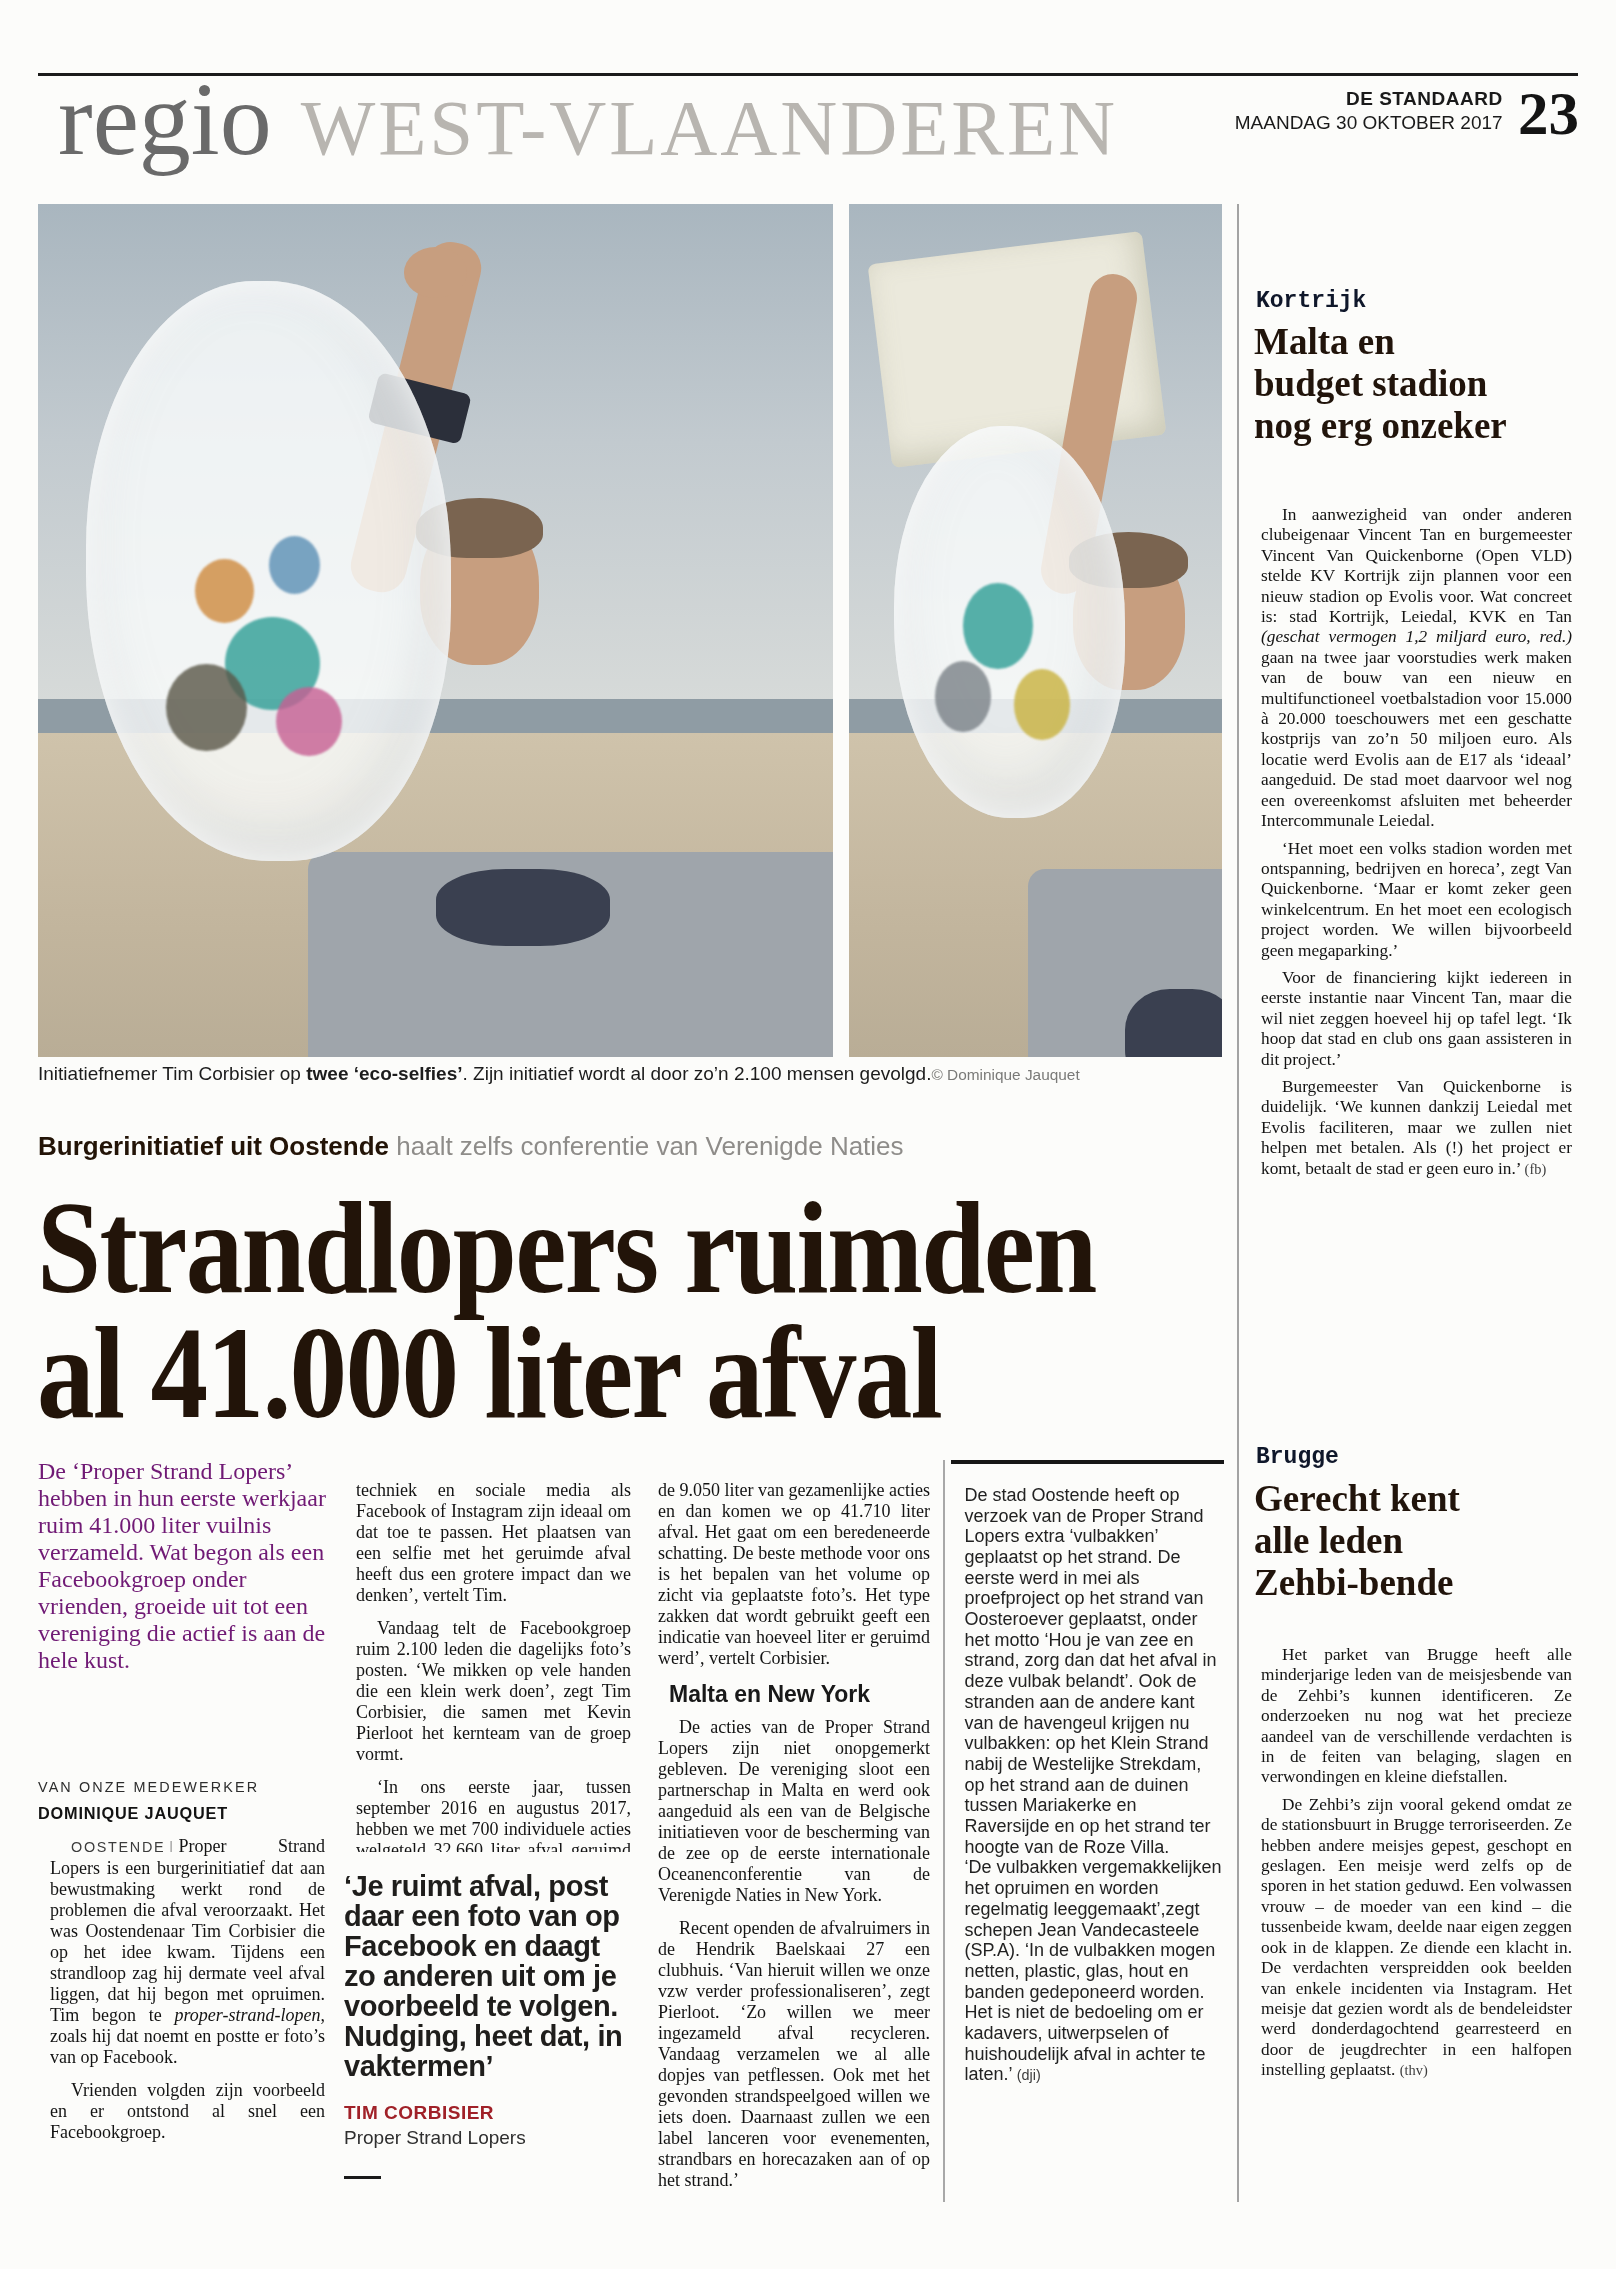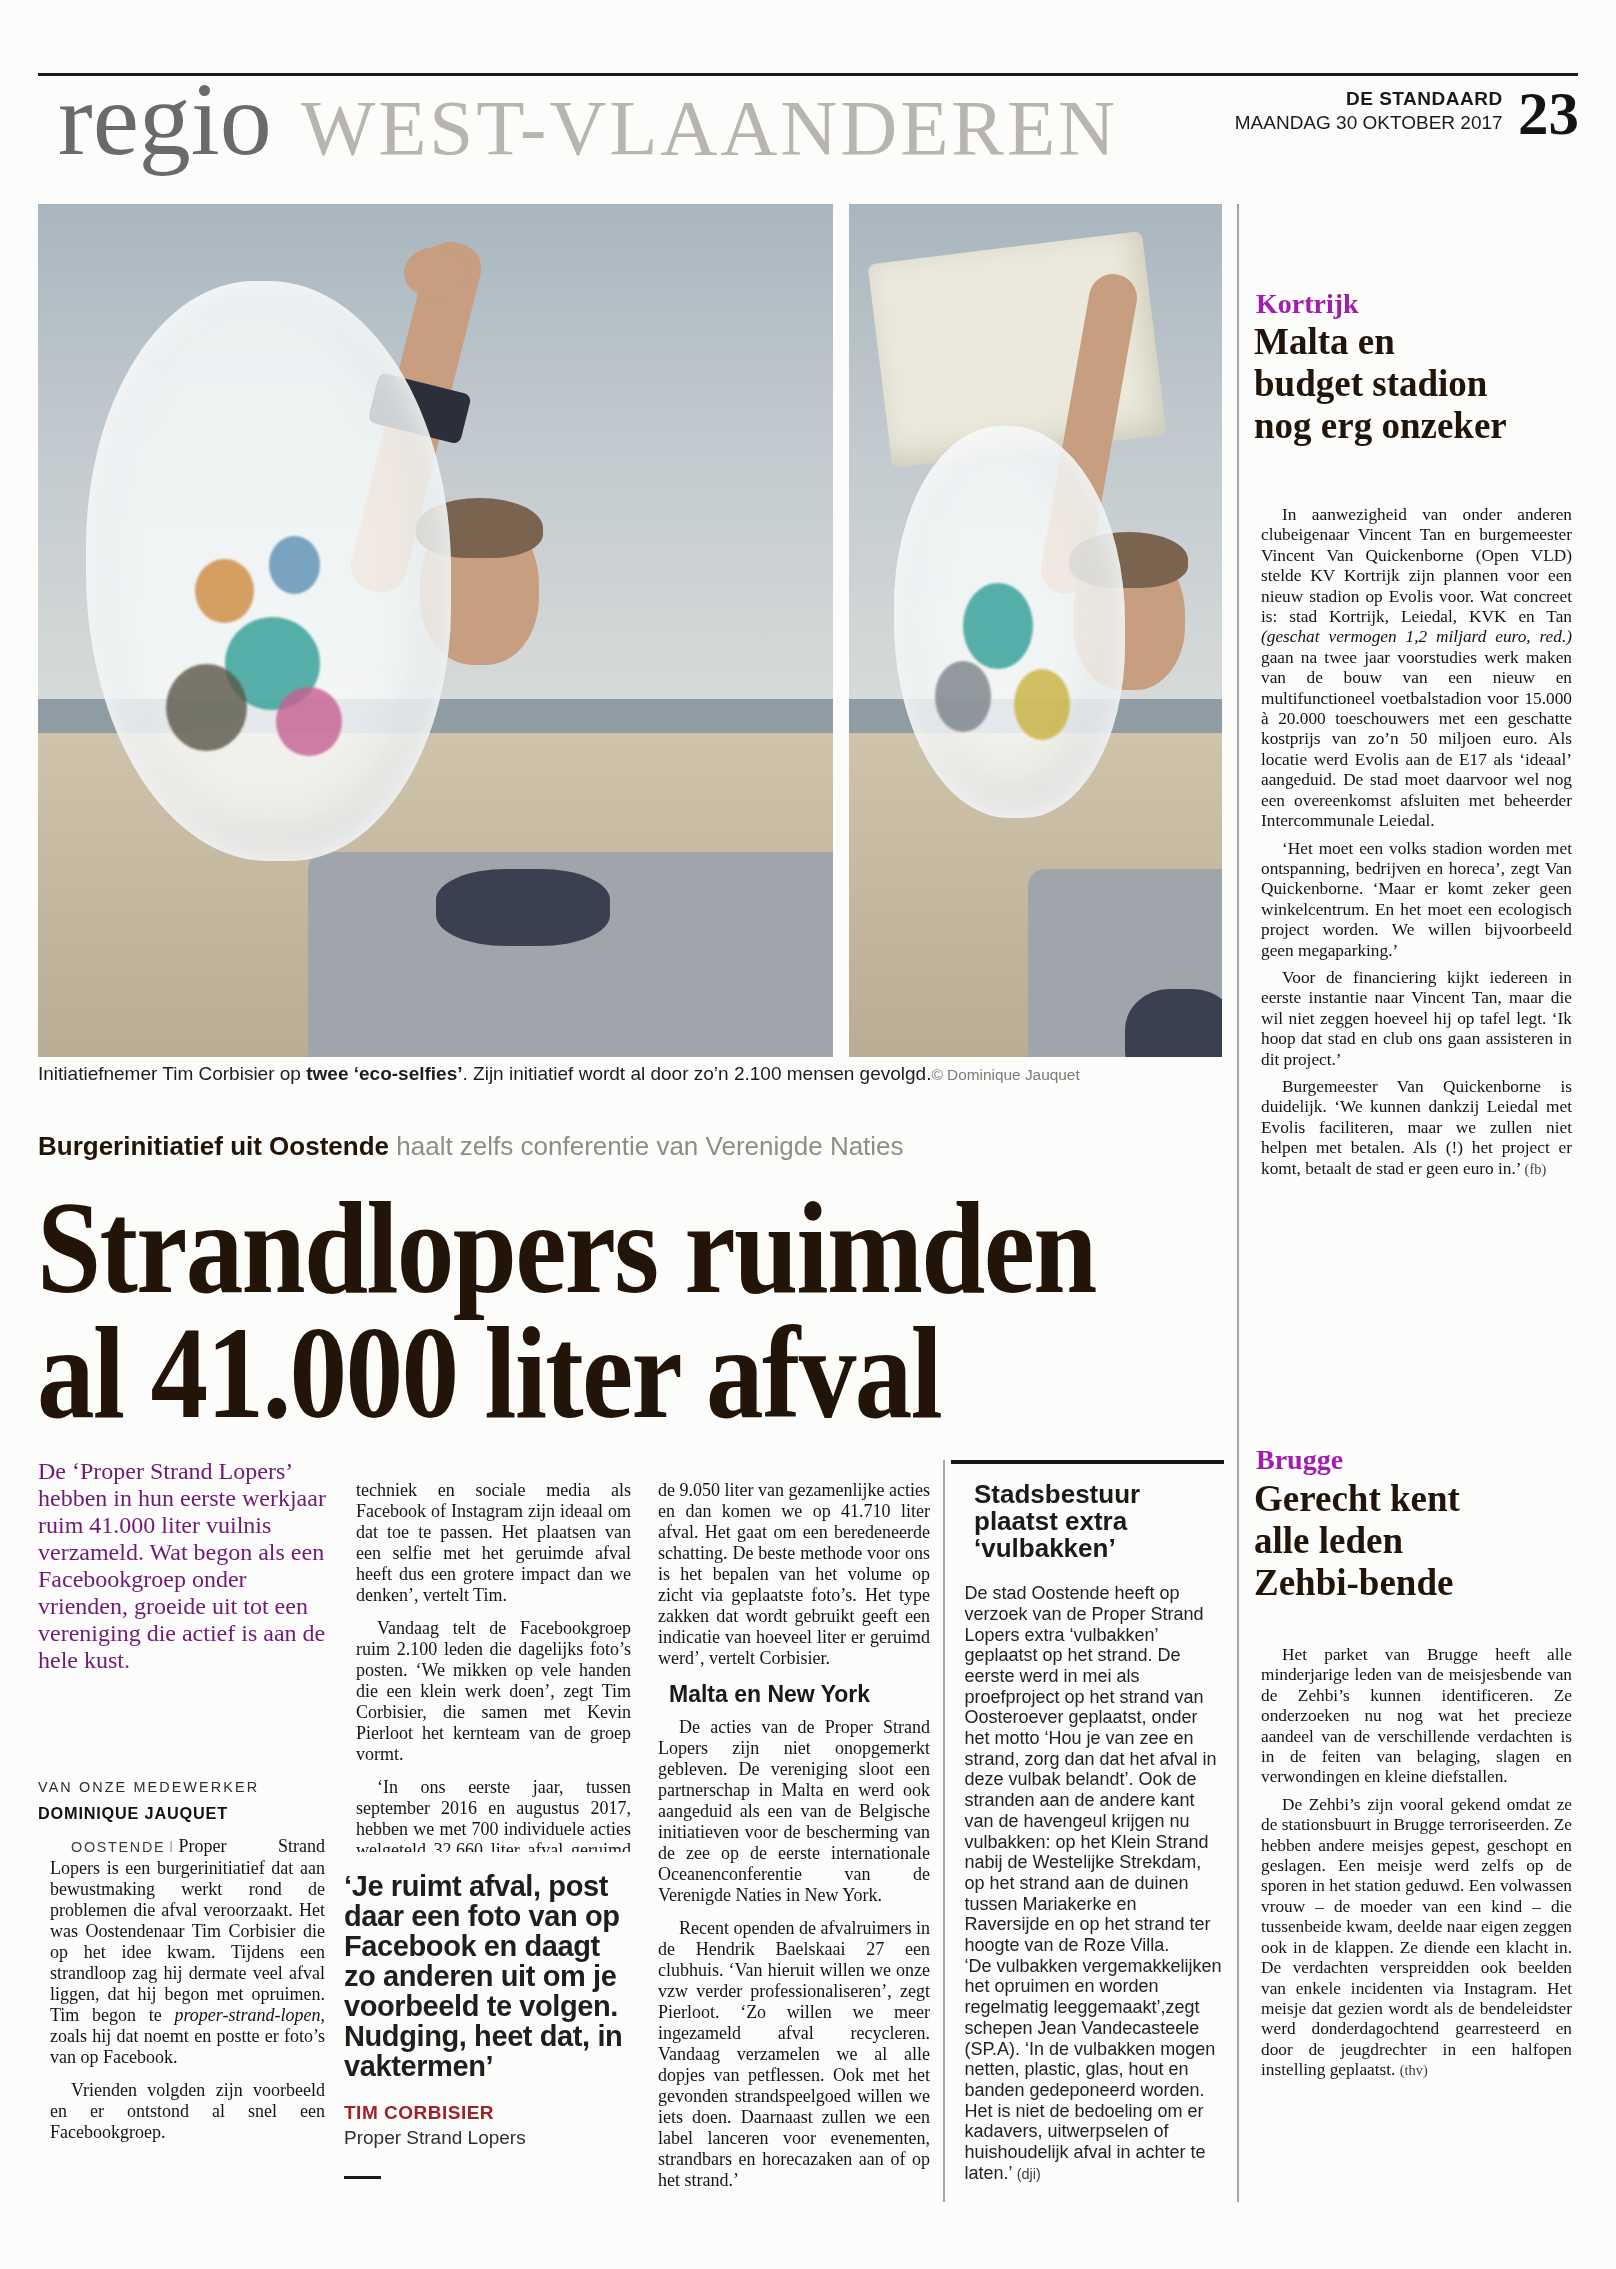--- a/index.html
+++ b/index.html
@@ -77,22 +77,22 @@
   .infobox{left:951px;top:1460px;width:273px;}
   .infobox-rule{width:273px;height:3.8px;background:#161616;}
   .infobox-title{margin:17.3px 0 0 23px;font-family:"Liberation Sans",sans-serif;font-weight:bold;
                  font-size:26px;line-height:27px;color:#1b1a18;}
   .infobox-body{margin-top:21px;padding-left:13.4px;font-family:"Liberation Sans",sans-serif;
                 font-size:18px;line-height:20.7px;color:#222;}
   .infobox-body p{margin:0;}
   .small-credit{font-size:14.4px;color:#3c3c3c;}
   
   .vrule-side{left:1237px;top:204px;width:1.9px;height:1998px;background:#a3a3a3;}
-  .side-label{left:1256px;font-family:Liberation Serif, serif;font-weight:bold;
-              font-size:28px;color:#a21caf;}
+  .side-label{left:1256px;font-family:Liberation Mono, monospace;font-weight:bold;
+              font-size:23px;color:#0f172a;}
   .side-title{left:1254px;font-weight:bold;font-size:37px;line-height:42px;color:#21140b;}
   .side-body{left:1254px;width:325px;font-size:17.3px;line-height:20.4px;text-align:justify;color:#131313;}
   .side-body p{margin:7px;text-indent:21px;}
 </style>
 </head>
 <body>
 
 <div class="abs toprule"></div>
 <div class="abs masthead">
   <div class="mast-text">
@@ -183,25 +183,20 @@
 <div class="abs colbody col3">
   <p>de 9.050 liter van gezamenlijke acties en dan komen we op 41.710 liter afval. Het gaat om een beredeneerde schatting. De beste methode voor ons is het bepalen van het volume op zicht via geplaatste foto’s. Het type zakken dat wordt gebruikt geeft een indicatie van hoeveel liter er geruimd werd’, vertelt Corbisier.</p>
   <div class="subhead">Malta en New York</div>
   <p class="ind">De acties van de Proper Strand Lopers zijn niet onopgemerkt gebleven. De vereniging sloot een partnerschap in Malta en werd ook aangeduid als een van de Belgische initiatieven voor de bescherming van de zee op de eerste internationale Oceanenconferentie van de Verenigde Naties in New York.</p>
   <p class="ind">Recent openden de afvalruimers in de Hendrik Baelskaai 27 een clubhuis. ‘Van hieruit willen we onze vzw verder professionaliseren’, zegt Pierloot. ‘Zo willen we meer ingezameld afval recycleren. Vandaag verzamelen we al alle dopjes van petflessen. Ook met het gevonden strandspeelgoed willen we iets doen. Daarnaast zullen we een label lanceren voor evenementen, strandbars en horecazaken aan of op het strand.’</p>
 </div>
 
 <div class="abs vrule-box"></div>
 <div class="abs infobox">
   <div class="infobox-rule"></div>
-  <div class="infobox-title">
-    <div>Stadsbestuur</div>
-    <div>plaatst extra</div>
-    <div>‘vulbakken’</div>
-  </div>
   <div class="infobox-body">
     <p>De stad Oostende heeft op verzoek van de Proper Strand Lopers extra ‘vulbakken’ geplaatst op het strand. De eerste werd in mei als proefproject op het strand van Oosteroever geplaatst, onder het motto ‘Hou je van zee en strand, zorg dan dat het afval in deze vulbak belandt’. Ook de stranden aan de andere kant van de havengeul krijgen nu vulbakken: op het Klein Strand nabij de Westelijke Strekdam, op het strand aan de duinen tussen Mariakerke en Raversijde en op het strand ter hoogte van de Roze Villa.</p>
     <p><span>‘De vulbakken vergemakkelijken het opruimen en worden regelmatig leeggemaakt’,zegt schepen Jean Vandecasteele (SP.A). ‘In de vulbakken mogen netten, plastic, glas, hout en banden gedeponeerd worden. Het is niet de bedoeling om er kadavers, uitwerpselen of huishoudelijk afval in achter te laten.’ </span><span class="small-credit">(dji)</span></p>
   </div>
 </div>
 
 <div class="abs vrule-side"></div>
 
 <div class="abs side-label" style="top:288px;">Kortrijk</div>
 <div class="abs side-title" style="top:321px;">

